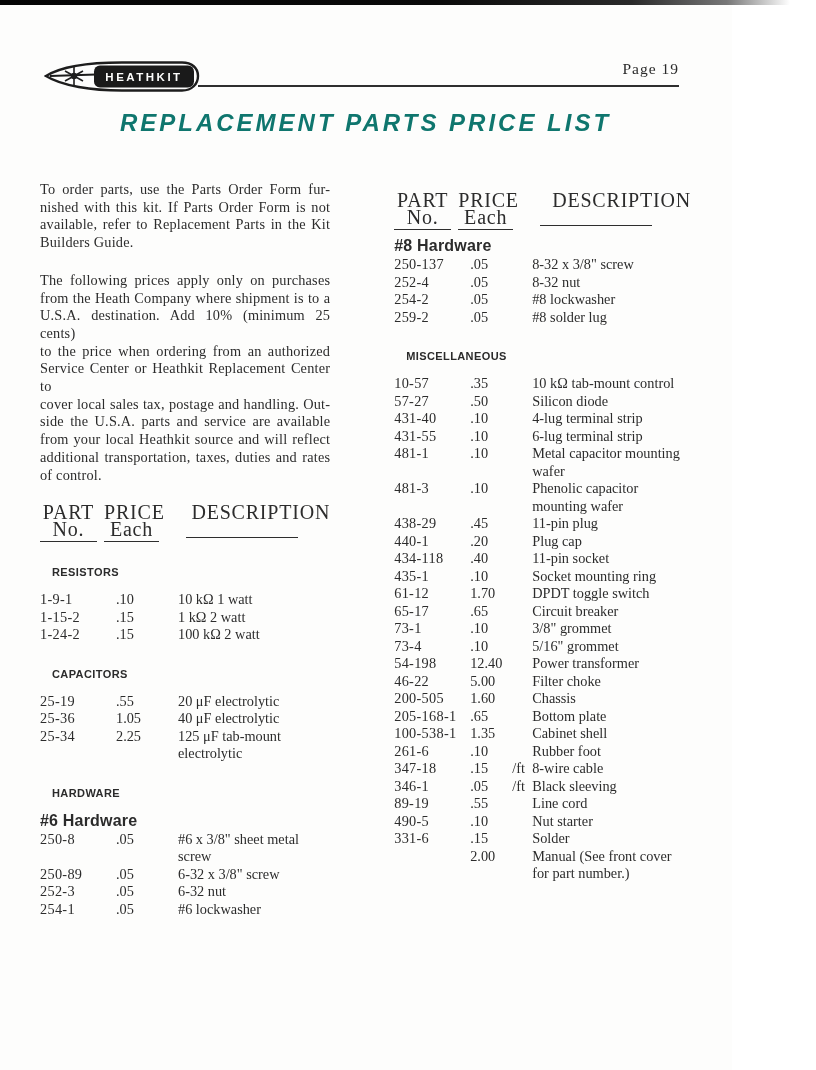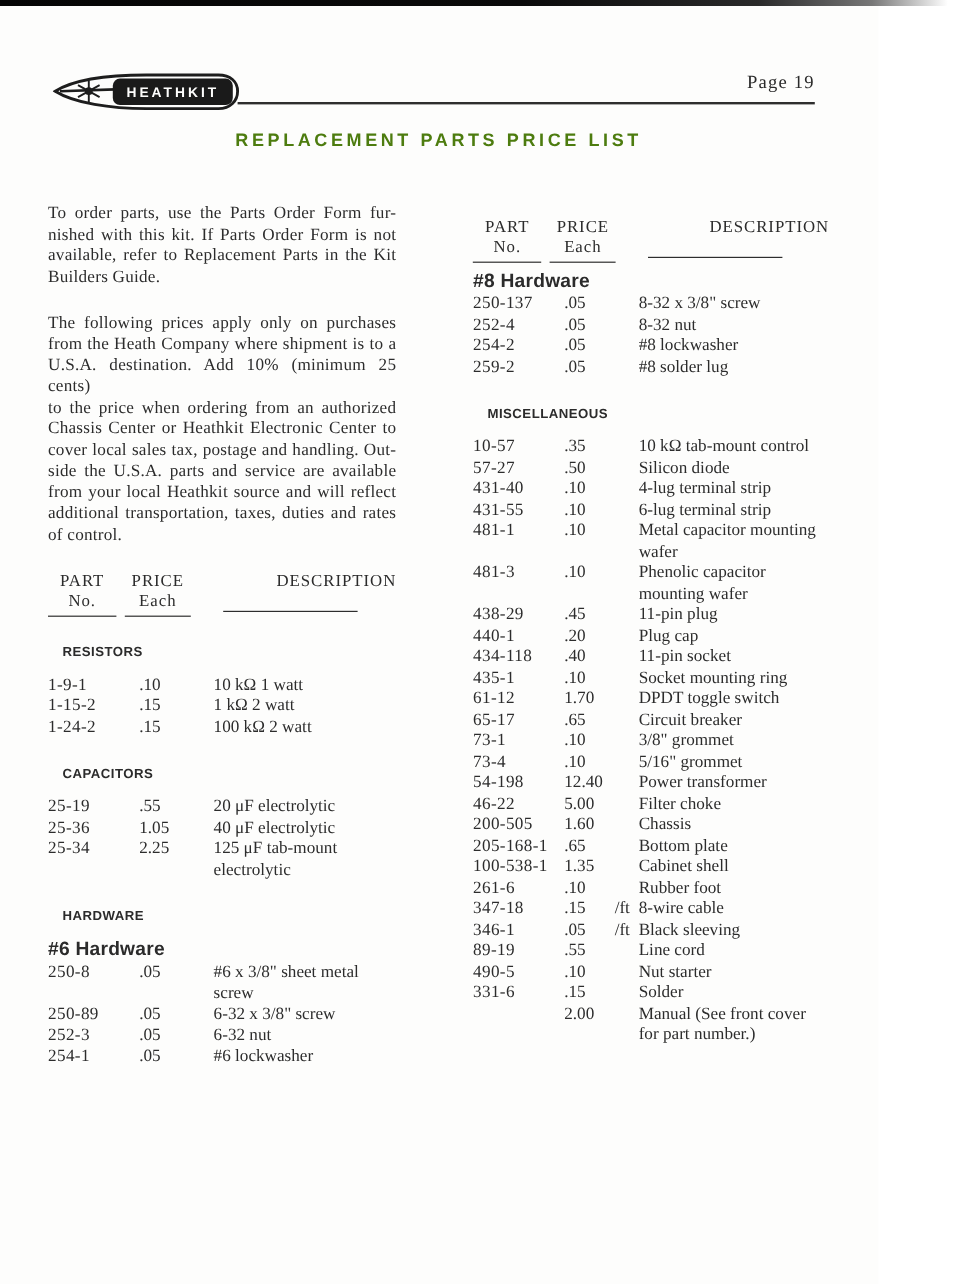--- a/index.html
+++ b/index.html
@@ -11,32 +11,32 @@
     background:linear-gradient(to right, #050505 0%, #0a0a0a 55%, #2a2a2a 80%, #777 92%, transparent 100%);
     border-radius:0 3px 3px 0; }
 
   
   .hdr { position:relative; height:36px; }
   .logo { position:absolute; left:4px; top:2px; z-index:2; }
   .page-num { position:absolute; right:12px; top:2px; font-size:15.5px; letter-spacing:1px; color:#2a2a2a; }
   .header-rule { position:absolute; left:158px; right:12px; top:27px; height:2px; background:#2e2e2e; }
 
   h1.title { margin-top:15px; text-align:center; font-family:"Liberation Sans", sans-serif;
-    font-weight:700; font-size:15px; letter-spacing:3px; color:#4d7c0f; }
+    font-weight:700; font-size:24px; letter-spacing:3px; color:#0f766e;font-style:italic; }
 
   .columns { display:flex; margin-top:44px;gap:40px; }
   .col { font-size:14.3px; }
   .col-left  { width:352px; margin-right:24px; }
   .col-right { width:360px; }
 
   .paragraph { margin-bottom:20px; }
   .paragraph .line { text-align:justify; text-align-last:justify; line-height:17.7px; letter-spacing:.2px; }
   .paragraph .line.last { text-align-last:left; }
 
-  .thead { display:grid; grid-template-columns:62px 60px 1fr; margin:11px 0 6px 0; font-size:14px; letter-spacing:.8px; }
+  .thead { display:grid; grid-template-columns:62px 60px 1fr; margin:11px 0 6px 0; font-size:20px; letter-spacing:.8px; }
   .th-stack { width:57px; text-align:center; border-bottom:1.6px solid #2e2e2e; padding-bottom:3px; line-height:17px; }
   .th-stack.c2 { width:55px; margin-left:2px; }
   .th-desc { padding-left:24px; line-height:17px;text-align:right; }
   .th-desc .rule { width:112px; border-bottom:1.6px solid #2e2e2e; height:17px; }
 
   .section-title { font-family:"Liberation Sans", sans-serif; font-weight:700; color:#2b2b2b; }
   .section-title.major { font-size:11px; letter-spacing:.4px; margin:24px 0 13px 0;padding-left:12px; }
   .section-title.minor { font-size:16px; letter-spacing:.2px; margin:13px 0 1px 0; }
   .section.no-rows .section-title.major { margin-bottom:0; }
   .section.after-header .section-title.minor { margin-top:7px; }
@@ -79,21 +79,21 @@
           <div class="line">To order parts, use the Parts Order Form fur-</div>
           <div class="line">nished with this kit. If Parts Order Form is not</div>
           <div class="line">available, refer to Replacement Parts in the Kit</div>
           <div class="line last">Builders Guide.</div>
         </div>
         <div class="paragraph">
           <div class="line">The following prices apply only on purchases</div>
           <div class="line">from the Heath Company where shipment is to a</div>
           <div class="line">U.S.A. destination. Add 10% (minimum 25 cents)</div>
           <div class="line">to the price when ordering from an authorized</div>
-          <div class="line">Chassis Center or Heathkit Electronic Center to</div>
+          <div class="line">Service Center or Heathkit Replacement Center to</div>
           <div class="line">cover local sales tax, postage and handling. Out-</div>
           <div class="line">side the U.S.A. parts and service are available</div>
           <div class="line">from your local Heathkit source and will reflect</div>
           <div class="line">additional transportation, taxes, duties and rates</div>
           <div class="line last">of control.</div>
         </div>
         <div class="thead">
           <div class="th-stack c1">
             <div>PART</div>
             <div>No.</div>

